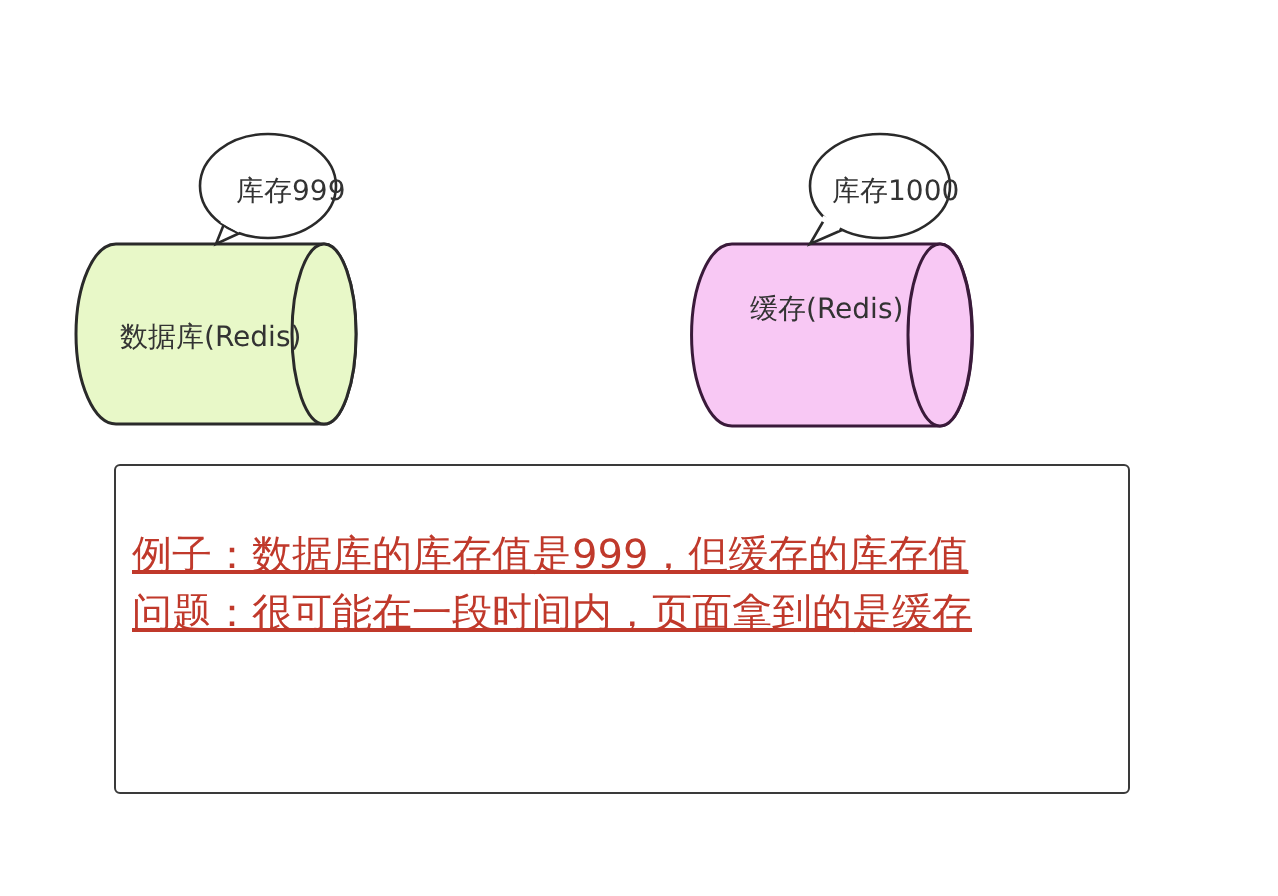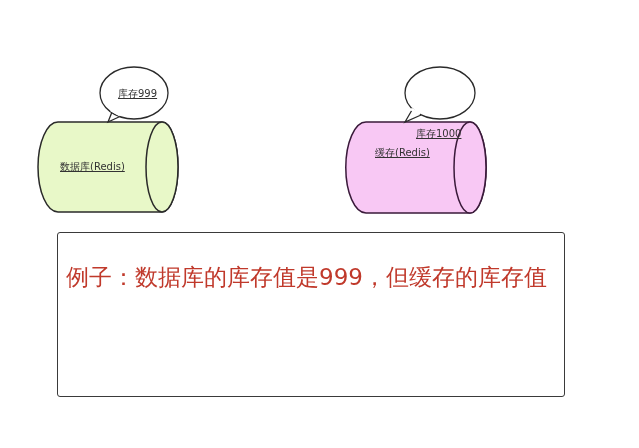--- a/index.html
+++ b/index.html
@@ -1,25 +1,25 @@
 <!DOCTYPE html>
 <html><head>
 <meta charset="utf-8">
 <style>
   html, body { margin:0; padding:0; background:#ffffff; }
   body { width:639px; height:448px; position:relative; overflow:hidden; font-family:"DejaVu Sans", sans-serif; }
   svg.diagram { position:absolute; left:0; top:0; }
-  .label { position:absolute; font-size:10px; color:#333; white-space:nowrap;text-decoration:underline; }
+  .label { position:absolute; font-size:14px; color:#333; white-space:nowrap; }
   .note-box {
     position:absolute; left:57px; top:232px; width:508px; height:165px;
     border:1.5px solid #3a3a3a; border-radius:3px; box-sizing:border-box; background:#fff;
   }
   .note-text {
     position:absolute; left:8px; top:30px; width:495px;
-    font-size:23px; line-height:29px; color:#c0392b;
+    font-size:20px; line-height:29px; color:#c0392b;text-decoration:underline;
   }
   .note-line { display:block; white-space:nowrap; }
 </style>
 </head>
 <body>
 
 <svg class="diagram" width="639" height="448" viewBox="0 0 639 448">
 
   <g>
     <path d="M58,122 L162,122 A16,45 0 0 1 162,212 L58,212 A20,45 0 0 1 58,122 Z" fill="#e8f8c8" stroke="#2a2a2a" stroke-width="1.5"></path>
@@ -40,20 +40,21 @@
   <g>
     <path d="M412,110 L405,122 L421,115" fill="#fff" stroke="#2a2a2a" stroke-width="1.3"></path>
     <ellipse cx="440" cy="93" rx="35" ry="26" fill="#fff" stroke="#2a2a2a" stroke-width="1.3"></ellipse>
     <path d="M411,109 L420,114" stroke="#fff" stroke-width="3"></path>
   </g>
 </svg>
 
 <div class="label" style="left:118px; top:87px;">库存999</div>
 <div class="label" style="left:60px; top:160px;">数据库(Redis)</div>
 
-<div class="label" style="left:416px; top:87px;margin-top:40px;">库存1000</div>
+<div class="label" style="left:416px; top:87px;">库存1000</div>
 <div class="label" style="left:375px; top:146px;">缓存(Redis)</div>
 
 <div class="note-box">
   <div class="note-text">
     <span class="note-line">例子：数据库的库存值是999，但缓存的库存值</span>
+    <span class="note-line">问题：很可能在一段时间内，页面拿到的是缓存</span>
   </div>
 </div>
 
 </body></html>

